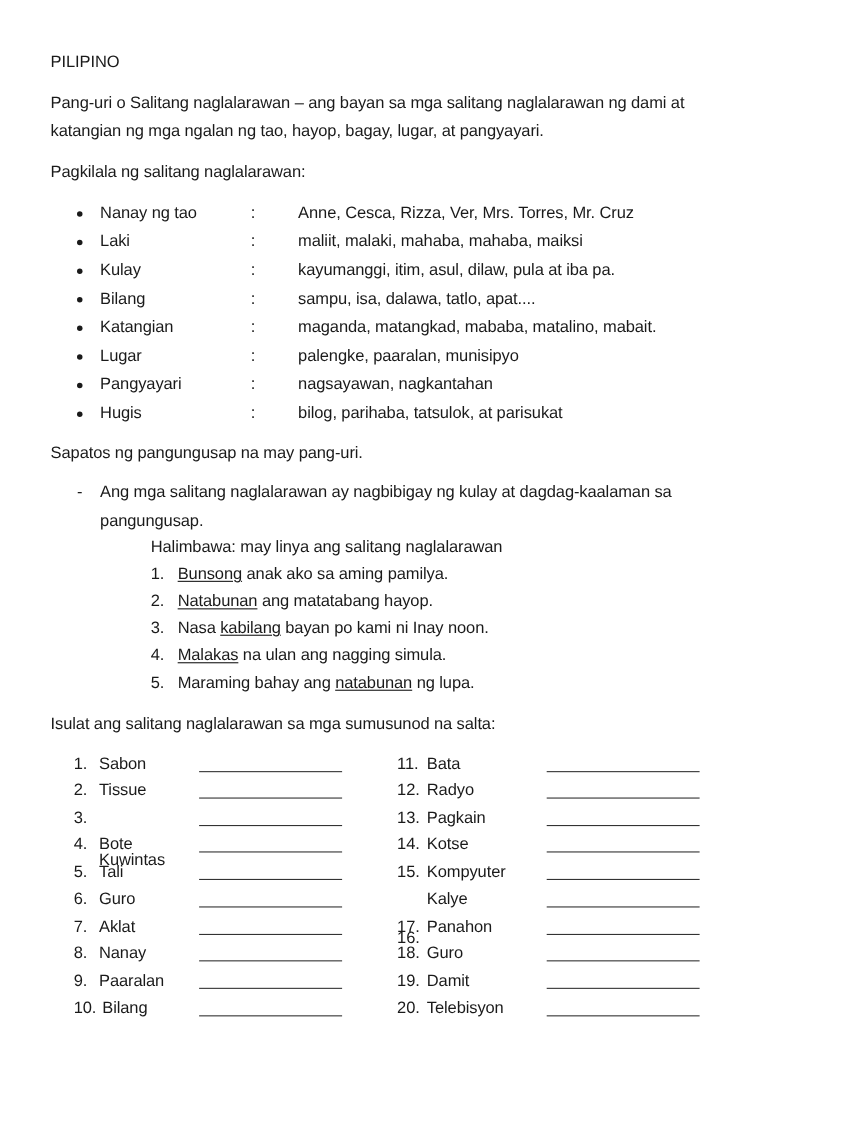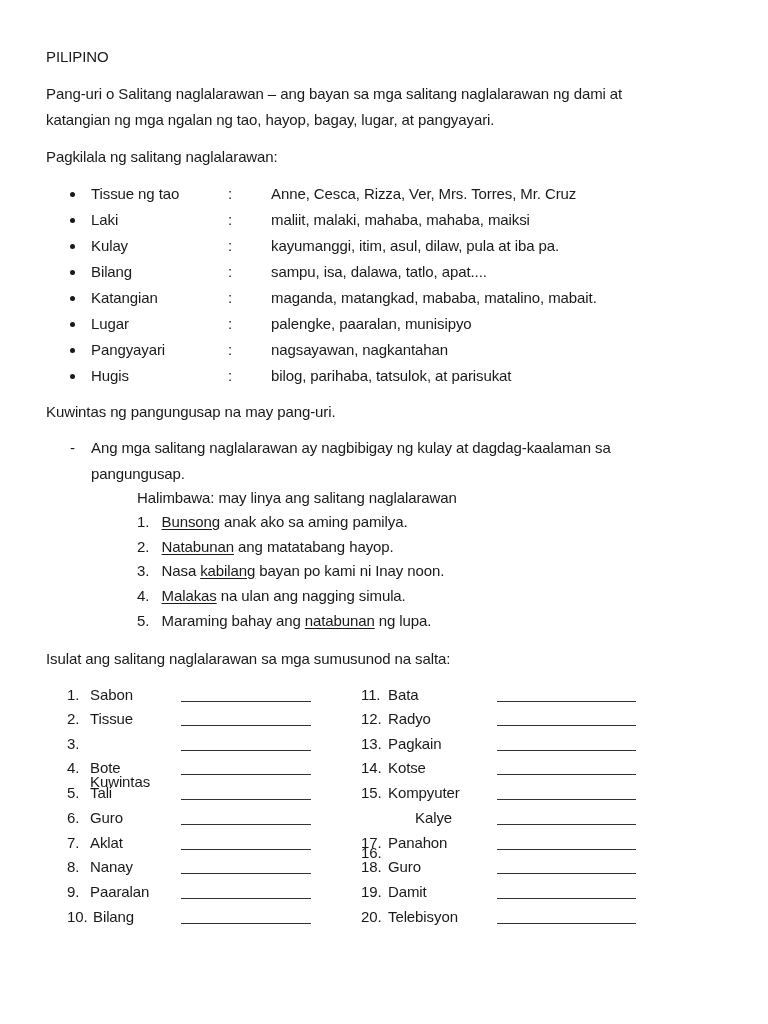--- a/index.html
+++ b/index.html
@@ -21,21 +21,21 @@
   <div class="t" style="left:46px;top:48px;">PILIPINO</div>
 
   <div class="t" style="left:46px;top:85px;">Pang-uri o Salitang naglalarawan – ang bayan sa mga salitang naglalarawan ng dami at</div>
   <div class="t" style="left:46px;top:111px;">katangian ng mga ngalan ng tao, hayop, bagay, lugar, at pangyayari.</div>
 
   <div class="t" style="left:46px;top:148px;">Pagkilala ng salitang naglalarawan:</div>
 
   <div>
     <div>
       <span class="bullet" style="left:70px;top:192px;"></span>
-      <span class="t" style="left:91px;top:185px;">Tissue ng tao</span>
+      <span class="t" style="left:91px;top:185px;">Nanay ng tao</span>
       <span class="t" style="left:228px;top:185px;">:</span>
       <span class="t" style="left:271px;top:185px;">Anne, Cesca, Rizza, Ver, Mrs. Torres, Mr. Cruz</span>
     </div>
     <div>
       <span class="bullet" style="left:70px;top:218px;"></span>
       <span class="t" style="left:91px;top:211px;">Laki</span>
       <span class="t" style="left:228px;top:211px;">:</span>
       <span class="t" style="left:271px;top:211px;">maliit, malaki, mahaba, mahaba, maiksi</span>
     </div>
     <div>
@@ -69,21 +69,21 @@
       <span class="t" style="left:271px;top:341px;">nagsayawan, nagkantahan</span>
     </div>
     <div>
       <span class="bullet" style="left:70px;top:374px;"></span>
       <span class="t" style="left:91px;top:367px;">Hugis</span>
       <span class="t" style="left:228px;top:367px;">:</span>
       <span class="t" style="left:271px;top:367px;">bilog, parihaba, tatsulok, at parisukat</span>
     </div>
   </div>
 
-  <div class="t" style="left:46px;top:403px;">Kuwintas ng pangungusap na may pang-uri.</div>
+  <div class="t" style="left:46px;top:403px;">Sapatos ng pangungusap na may pang-uri.</div>
   <div class="t" style="left:70px;top:439px;">-</div>
   <div class="t" style="left:91px;top:439px;">Ang mga salitang naglalarawan ay nagbibigay ng kulay at dagdag-kaalaman sa</div>
   <div class="t" style="left:91px;top:465px;">pangungusap.</div>
   <div class="t" style="left:137px;top:489px;">Halimbawa: may linya ang salitang naglalarawan</div>
 
   <div>
     <div class="t" style="left:137px;top:513px;">
       <span>1.</span>&nbsp;&nbsp;&nbsp;<span></span><span class="u">Bunsong</span><span> anak ako sa aming pamilya.</span>
     </div>
     <div class="t" style="left:137px;top:538px;">
@@ -176,21 +176,21 @@
         <span class="t" style="left:388px;top:759px;">Kotse</span>
         <span class="blank" style="left:497px;top:773px;width:139px;"></span>
       </div>
     <div>
         <span class="t" style="left:361px;top:784px;">15.</span>
         <span class="t" style="left:388px;top:784px;">Kompyuter</span>
         <span class="blank" style="left:497px;top:798px;width:139px;"></span>
       </div>
     <div>
         <span class="t" style="left:361px;top:809px;margin-top:35px;">16.</span>
-        <span class="t" style="left:388px;top:809px;margin-left:27px;">Kalye</span>
+        <span class="t" style="left:388px;top:809px;">Kalye</span>
         <span class="blank" style="left:497px;top:823px;width:139px;"></span>
       </div>
     <div>
         <span class="t" style="left:361px;top:834px;">17.</span>
         <span class="t" style="left:388px;top:834px;">Panahon</span>
         <span class="blank" style="left:497px;top:848px;width:139px;"></span>
       </div>
     <div>
         <span class="t" style="left:361px;top:858px;">18.</span>
         <span class="t" style="left:388px;top:858px;">Guro</span>

